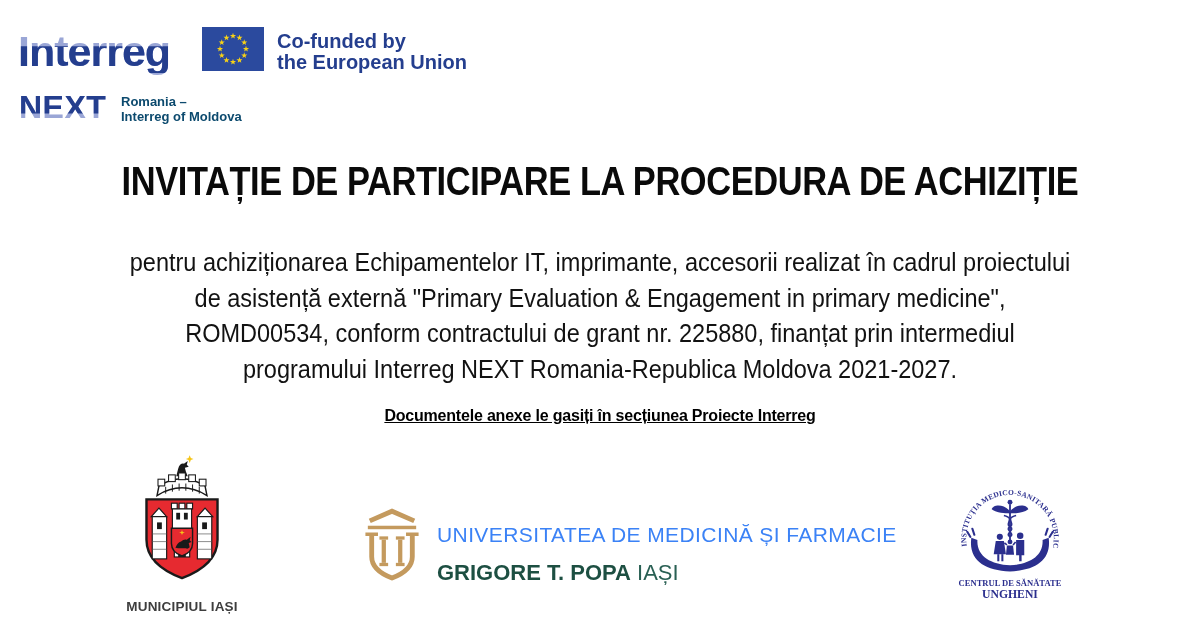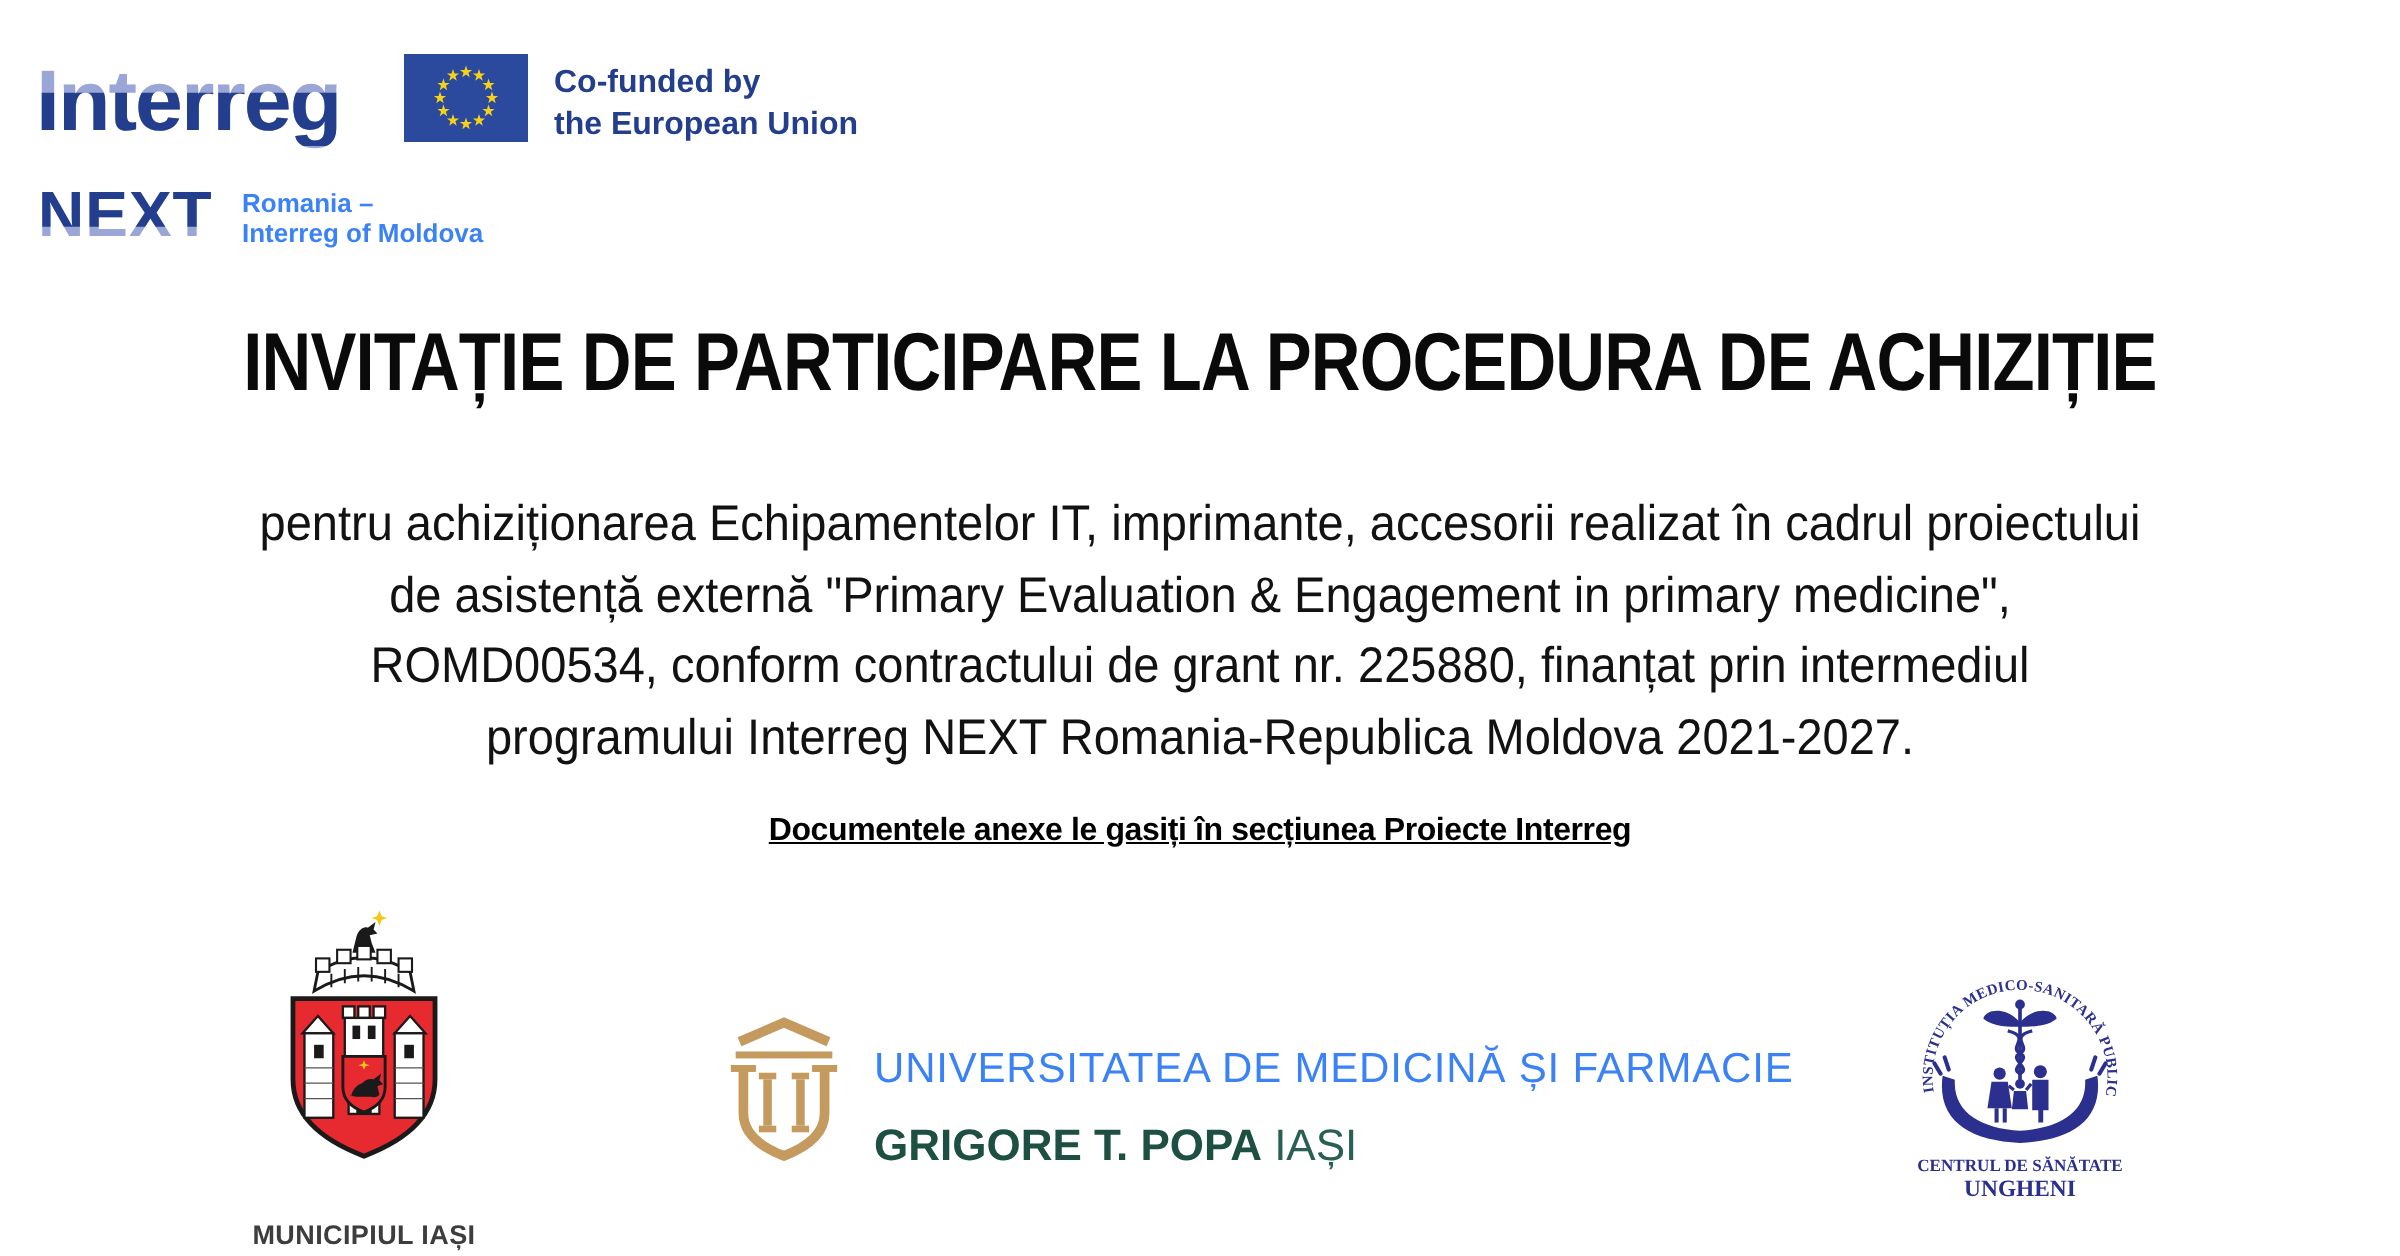--- a/index.html
+++ b/index.html
@@ -16,33 +16,33 @@
     position:absolute; left:18px; top:30px;
     font-size:43px; font-weight:700; letter-spacing:-1px;
   }
   .interreg-wm .layer-light { color:#9aa6d6; }
   .interreg-wm .layer-dark { color:#243e8e; clip-path:inset(38% 0 0 0); }
 
   .eu-flag { position:absolute; left:202px; top:27px; }
 
   .cofunded {
     position:absolute; left:277px; top:31px;
-    font-size:16px; font-weight:700; color:#243e8e; line-height:21px;
+    font-size:20px; font-weight:700; color:#243e8e; line-height:21px;
   }
 
   .next-wm {
     position:absolute; left:19px; top:91px;
     font-size:32px; font-weight:700; letter-spacing:0.5px;text-align:right;
   }
   .next-wm .layer-light { color:#9aa6d6; }
   .next-wm .layer-dark { color:#243e8e; clip-path:inset(0 0 30% 0); }
 
   .program {
     position:absolute; left:121px; top:94px;
-    font-size:13px; font-weight:700; color:#3b82f6; line-height:15px;
+    font-size:13px; font-weight:700; color:#0c4a6e; line-height:15px;
   }
 
   
   .title {
     position:absolute; top:158px; left:0; width:1200px; margin:0;
     text-align:center; font-size:41px; font-weight:700; color:#0a0a0a;
     white-space:nowrap; transform:scaleX(0.84); letter-spacing:-0.5px;
   }
   .body-text {
     position:absolute; top:245px; left:0; width:1200px; margin:0;
@@ -50,21 +50,21 @@
     transform:scaleX(0.94);
   }
   .note {
     position:absolute; top:407px; left:0; width:1200px; margin:0;
     text-align:center; font-size:16px; font-weight:700; color:#000;
     text-decoration:underline; letter-spacing:-0.2px;
   }
 
   
   .iasi-block { position:absolute; left:106px; top:455px; width:152px; text-align:center; }
-  .iasi-label { margin-top:20px; font-size:13.5px; font-weight:700; color:#3d3d3d; letter-spacing:0.2px; }
+  .iasi-label { margin-top:10px; font-size:13.5px; font-weight:700; color:#3d3d3d; letter-spacing:0.2px; }
 
   .umf-block { position:absolute; left:363px; top:506px; display:flex; align-items:flex-start; }
   .umf-text { margin-left:16px; padding-top:17px; white-space:nowrap; }
   .umf-line1 { font-size:21px; color:#3b82f6; letter-spacing:0.4px; }
   .umf-line2 { font-size:22px; margin-top:13px; color:#2a6054; }
   .umf-line2 .bold { font-weight:700; color:#1d4f42; }
 
   .ungheni-block { position:absolute; left:958px; top:489px; }
 </style>
 </head>

